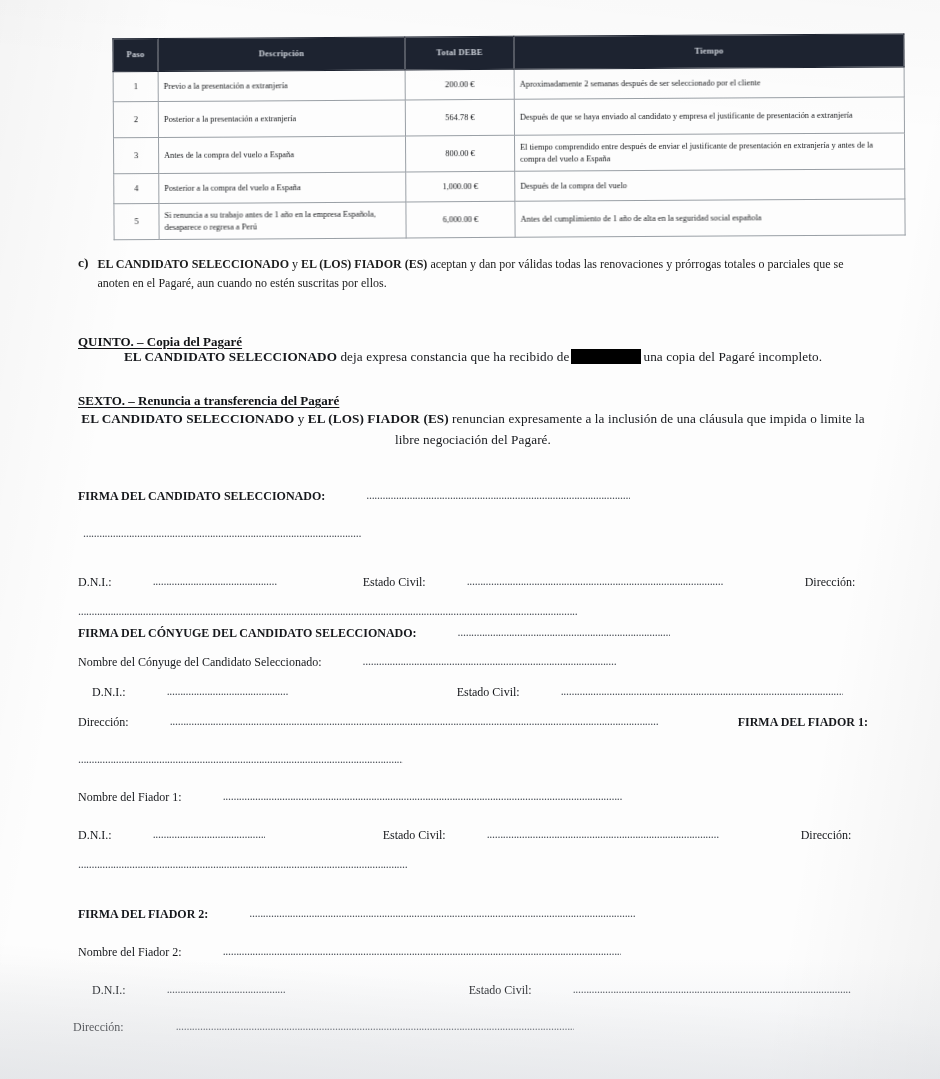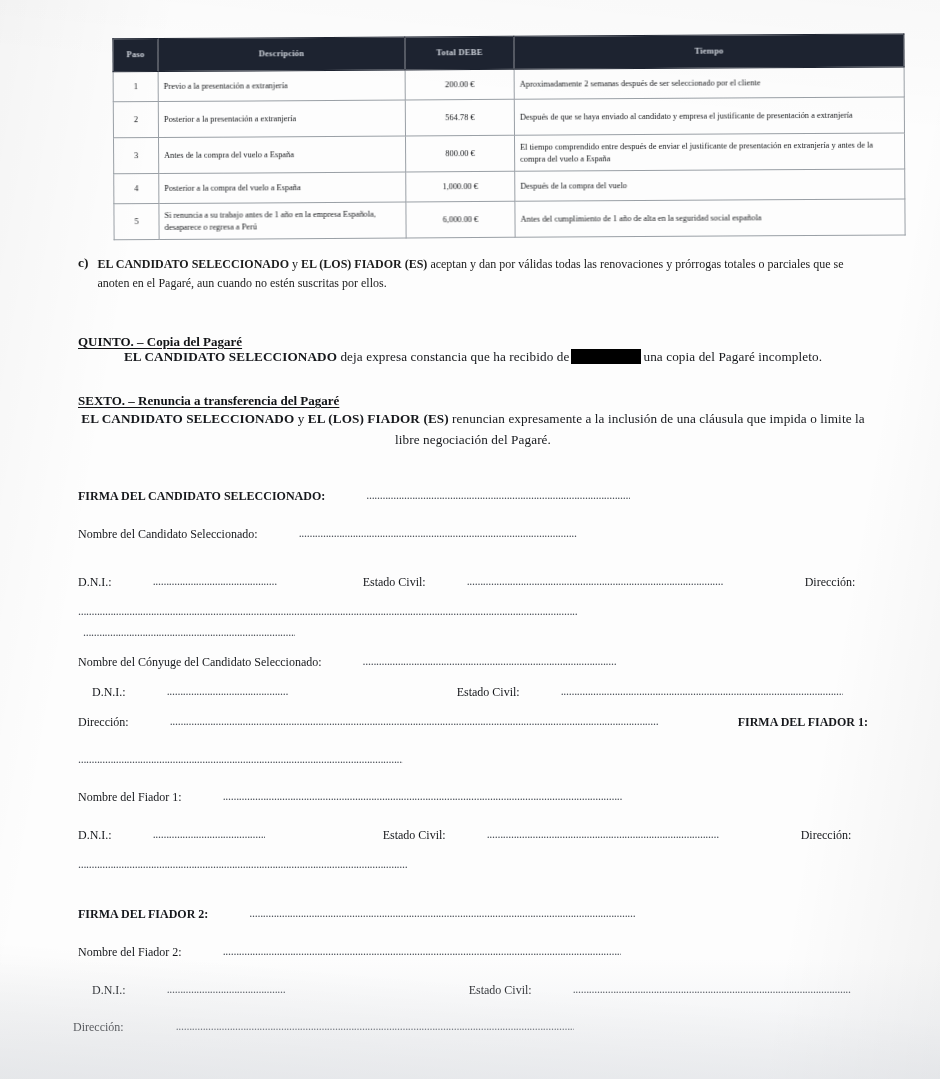--- a/index.html
+++ b/index.html
@@ -233,37 +233,37 @@
     <div class="blk heading-u" style="left:78px; top:384px;margin-top:9px;">SEXTO. – Renuncia a transferencia del Pagaré</div>
 
     <div class="blk para" style="left:78px; top:408px; width:790px;"><b>EL CANDIDATO SELECCIONADO</b><span> y </span><b>EL (LOS) FIADOR (ES)</b><span> renuncian expresamente a la inclusión de una cláusula que impida o limite la libre negociación del Pagaré.</span></div>
 
     <div class="blk sig-row" style="left:78px; top:487px; width:790px;">
       <span class="sig-label bold">FIRMA DEL CANDIDATO SELECCIONADO:</span>
       <span class="dots" style="width:264px;"></span>
     </div>
 
     <div class="blk sig-row" style="left:78px; top:525px; width:790px;">
-      <span class="sig-label">Nombre del Candidato Seleccionado:</span>
       <span class="dots" style="width:278px;"></span>
     </div>
 
     <div class="blk sig-row" style="left:78px; top:573px; width:790px;">
       <span class="sig-label">D.N.I.:</span>
       <span class="dots" style="width:124px;"></span>
       <span class="gap" style="width:14px;"></span>
       <span class="sig-label">Estado Civil:</span>
       <span class="dots" style="width:256px;"></span>
       <span class="gap" style="width:10px;"></span>
       <span class="sig-label">Dirección:</span>
     </div>
 
     <div class="blk full-dots" style="left:78px; top:604px; width:500px;"></div>
 
     <div class="blk sig-row" style="left:78px; top:624px; width:790px;">
+      <span class="sig-label bold">FIRMA DEL CÓNYUGE DEL CANDIDATO SELECCIONADO:</span>
       <span class="dots" style="width:212px;"></span>
     </div>
 
     <div class="blk sig-row" style="left:78px; top:653px; width:790px;">
       <span class="sig-label">Nombre del Cónyuge del Candidato Seleccionado:</span>
       <span class="dots" style="width:254px;"></span>
     </div>
 
     <div class="blk sig-row" style="left:92px; top:683px; width:790px;">
       <span class="sig-label">D.N.I.:</span>

